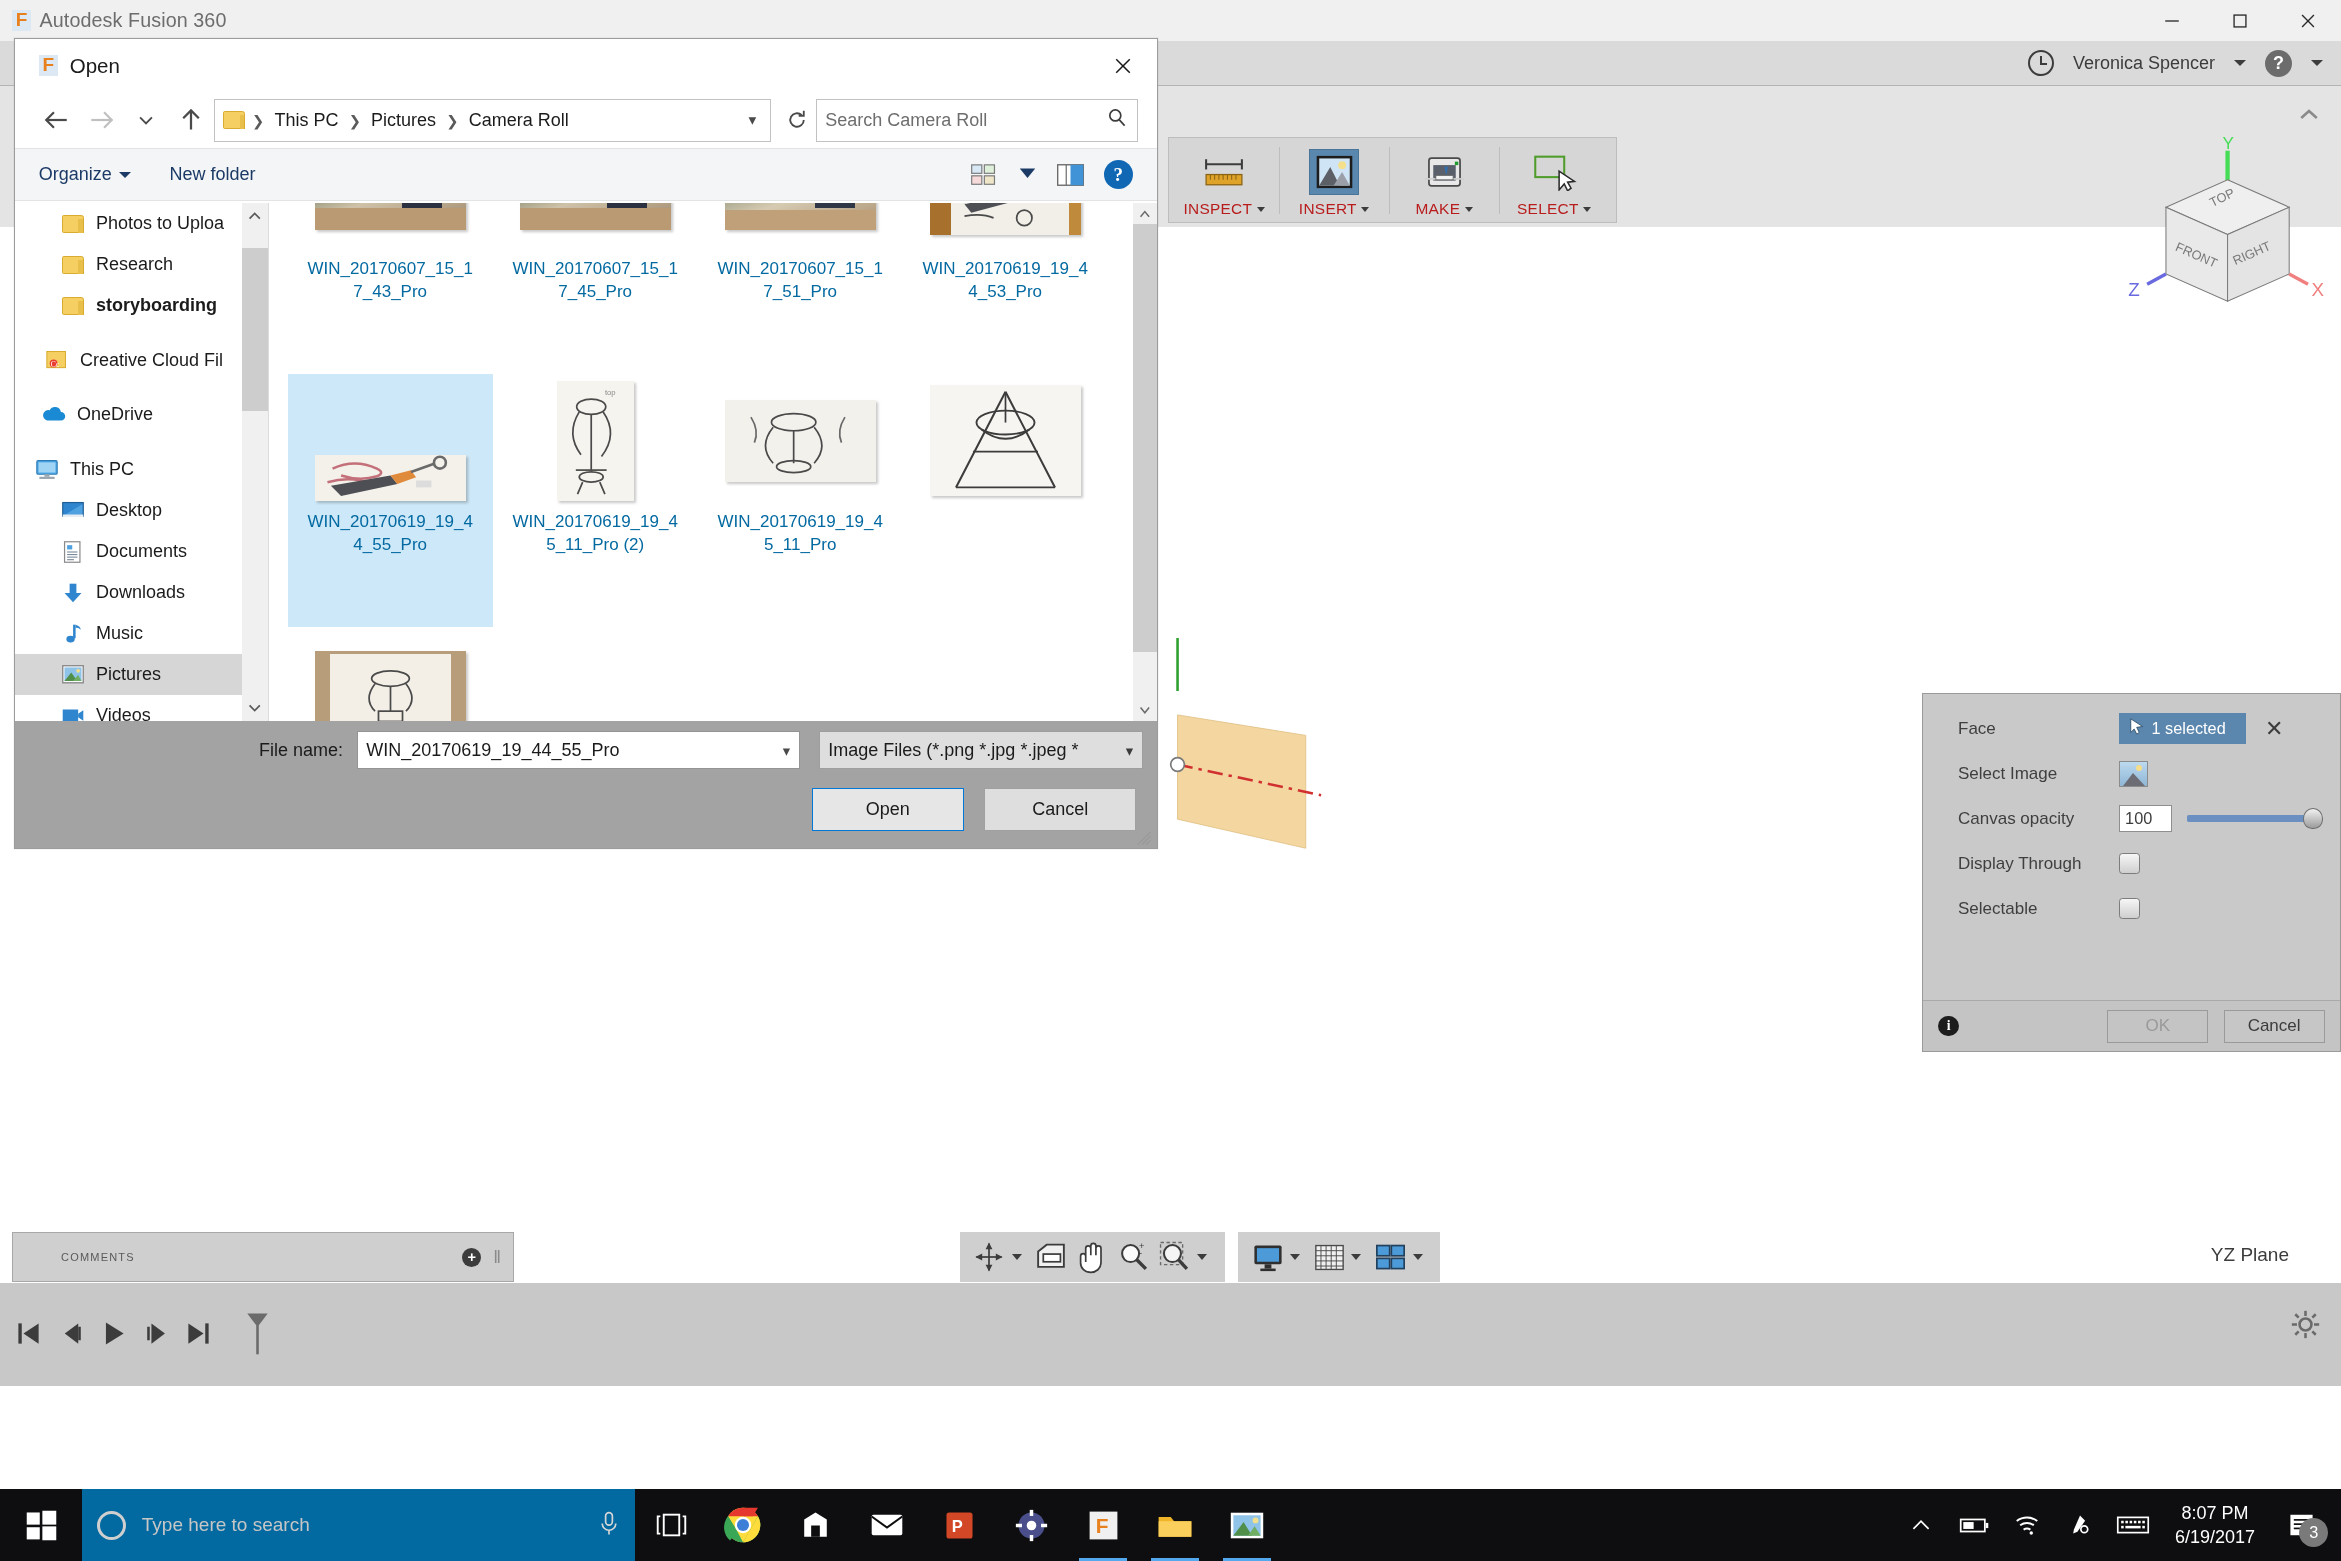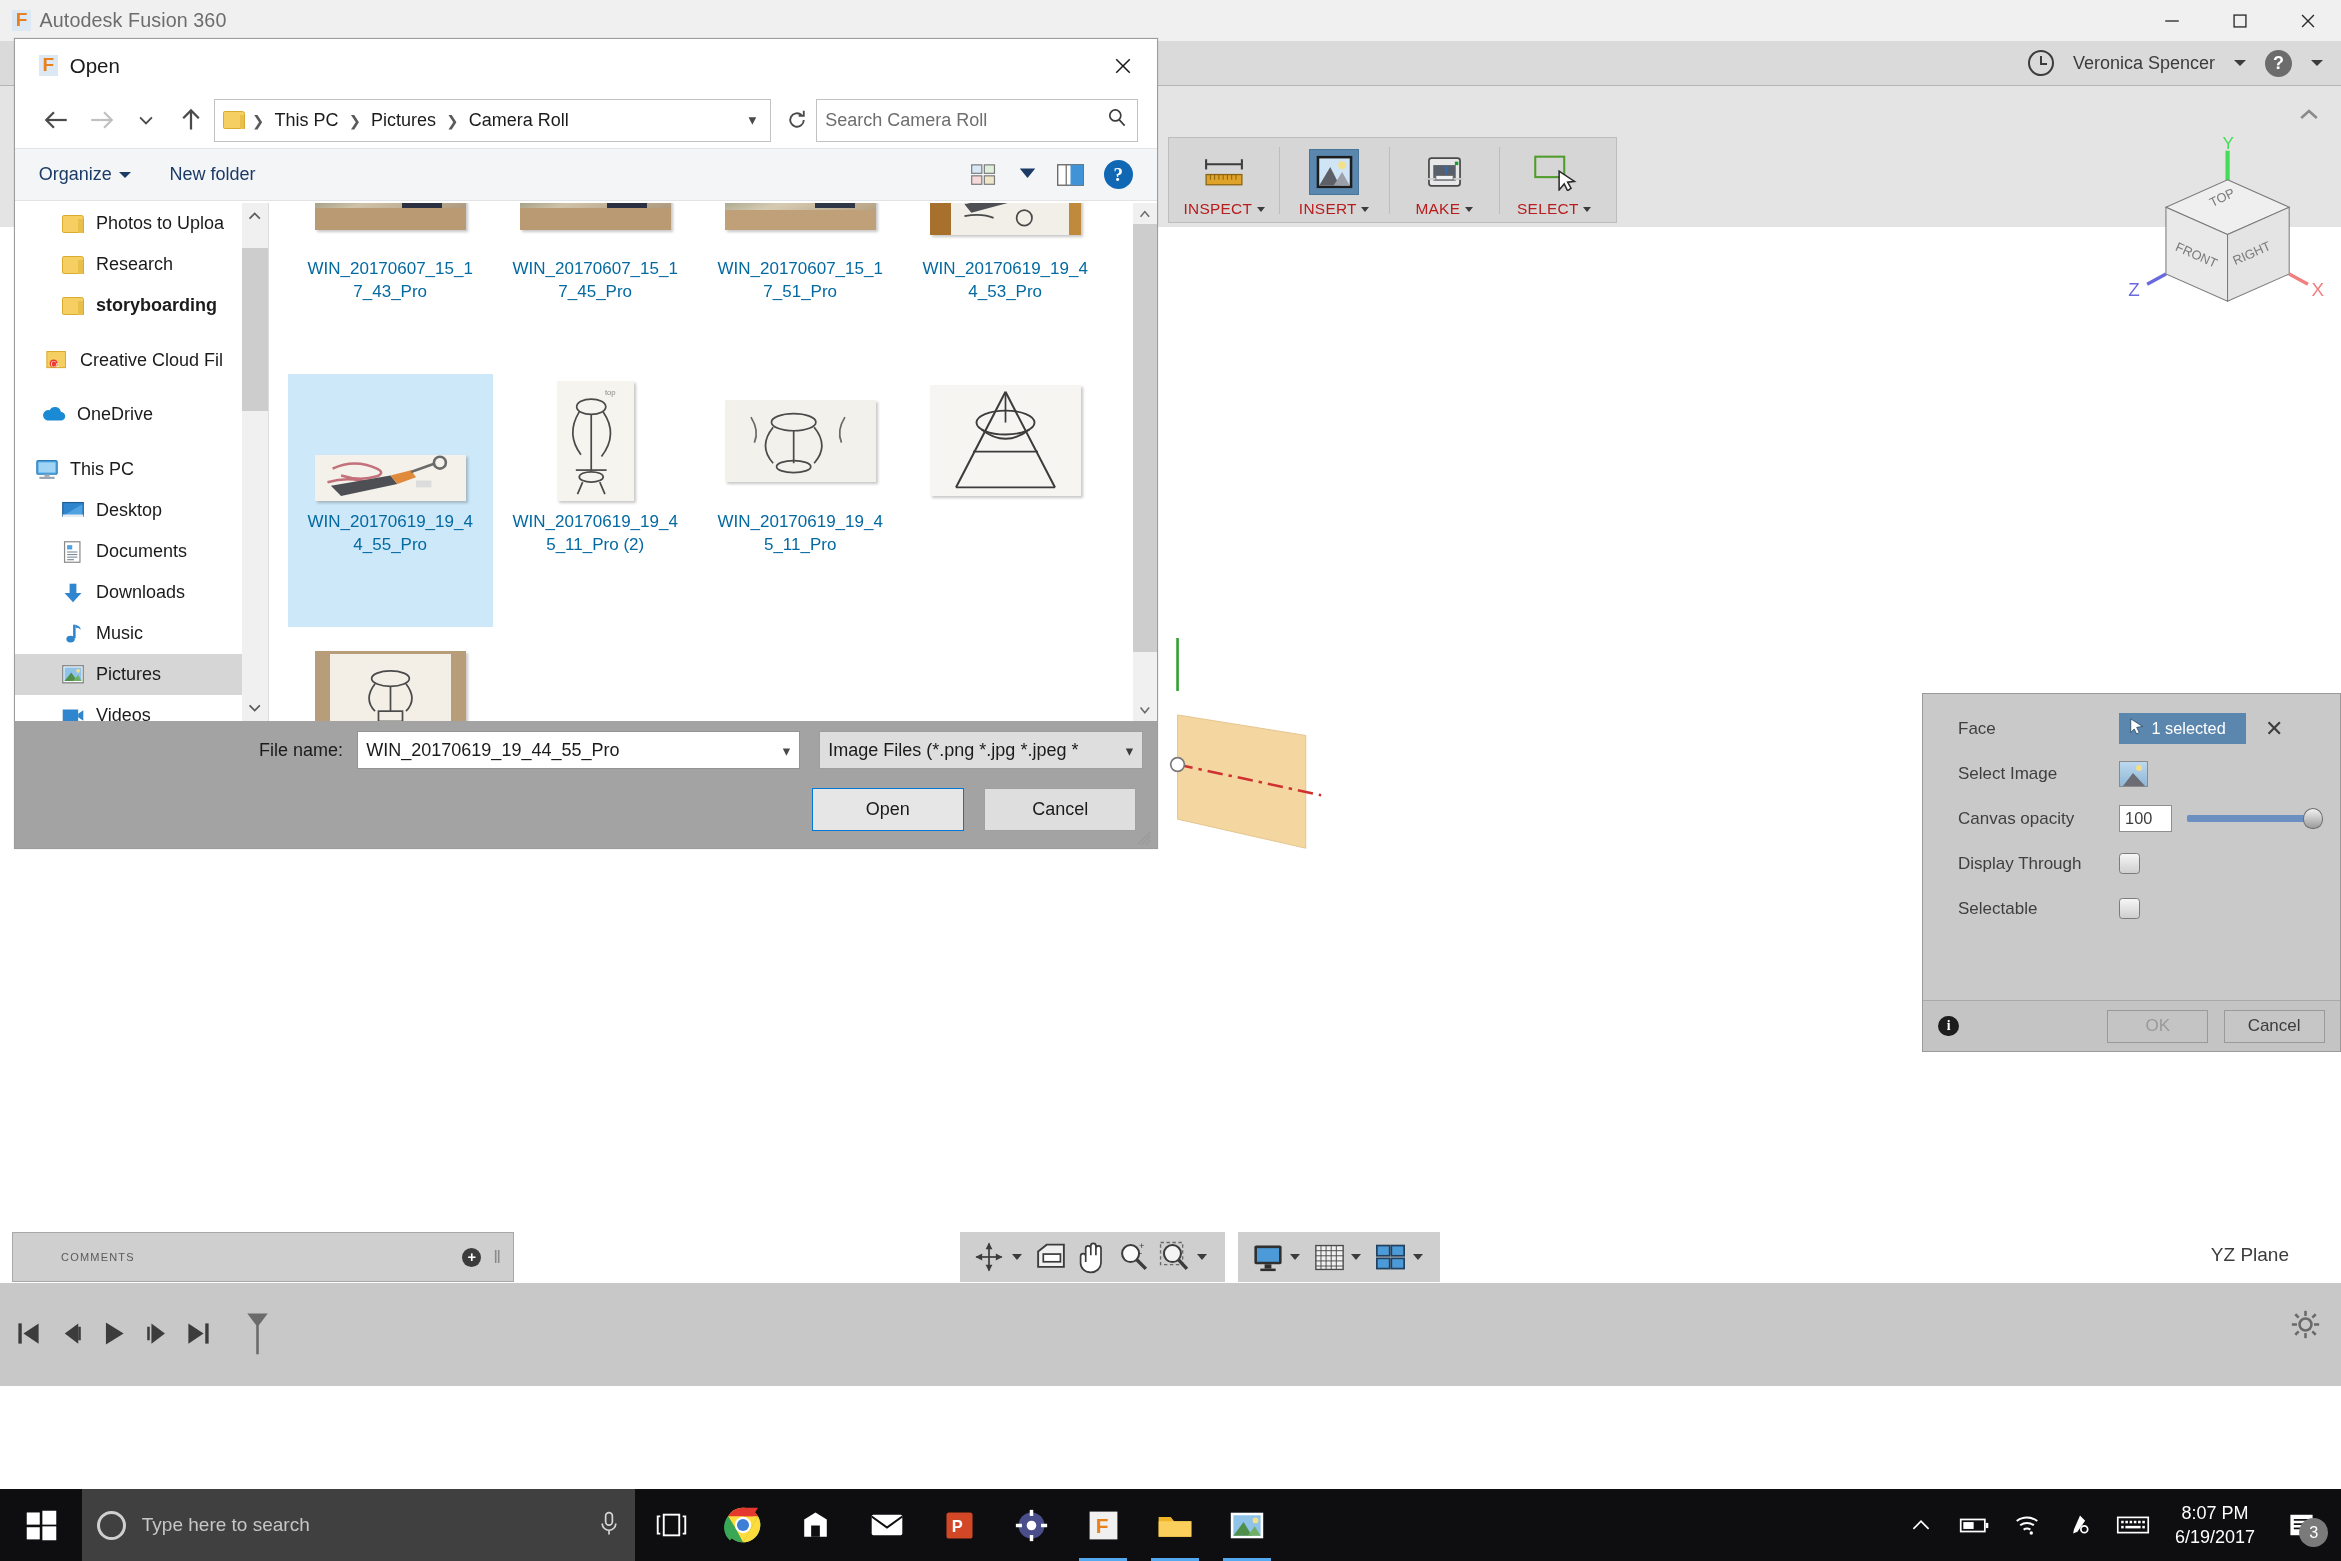--- a/index.html
+++ b/index.html
@@ -230,21 +230,21 @@
     display:flex; align-items:center; padding:0 8.6px; font-size:18px; }
   #btn-row { position:absolute; right:20.5px; top:67px; display:flex; gap:20.5px; }
   .od-btn { width:152px; height:43px; display:flex; align-items:center; justify-content:center;
     font-size:18px; background:#dedede; border:0.9px solid #a0a0a0; color:#1b1b1b; }
   .od-btn.primary { background:#e6e6e6; border:1.7px solid #0078d7; }
   #resize-grip { position:absolute; right:5.1px; bottom:3.4px; width:15.4px; height:15.4px; }
 
   
   #taskbar { position:absolute; left:0; right:0; bottom:0; height:72px; background:#0e0e10; display:flex; align-items:center; }
   #start-btn { width:82px; height:72px; display:flex; align-items:center; justify-content:center; }
-  #tb-search { width:553px; height:72px; background:#404040; display:flex; align-items:center; padding:0 15.4px; gap:15.4px; }
+  #tb-search { width:553px; height:72px; background:#0369a1; display:flex; align-items:center; padding:0 15.4px; gap:15.4px; }
   #cortana-ring { width:29px;height:29px;border-radius:50%;border:3px solid #cfcfcf; }
   #tb-search-text { font-size:19px; color:#c6c6c6; flex:1; }
   .tb-ico { width:72px;height:72px;display:flex;align-items:center;justify-content:center; position:relative; }
   .tb-ico.run::after { content:""; position:absolute; left:12px; right:12px; bottom:0; height:3.4px; background:#53a9f0; }
   #tb-tray { margin-left:auto; display:flex; align-items:center; gap:0; padding-right:8.6px; }
   .tray-ico { width:53px;height:72px;display:flex;align-items:center;justify-content:center;color:#fff; }
   #tb-clock { color:#fff; font-size:18px; line-height:1.35; text-align:center; padding:0 15.4px; }
   #tb-action { width:63px;height:72px;display:flex;align-items:center;justify-content:center;position:relative; }
   #tb-badge { position:absolute; right:5.1px; bottom:13.7px; width:29px;height:29px;border-radius:50%;
     background:#7a7a7a;color:#fff;font-size:16.3px;display:flex;align-items:center;justify-content:center; }

